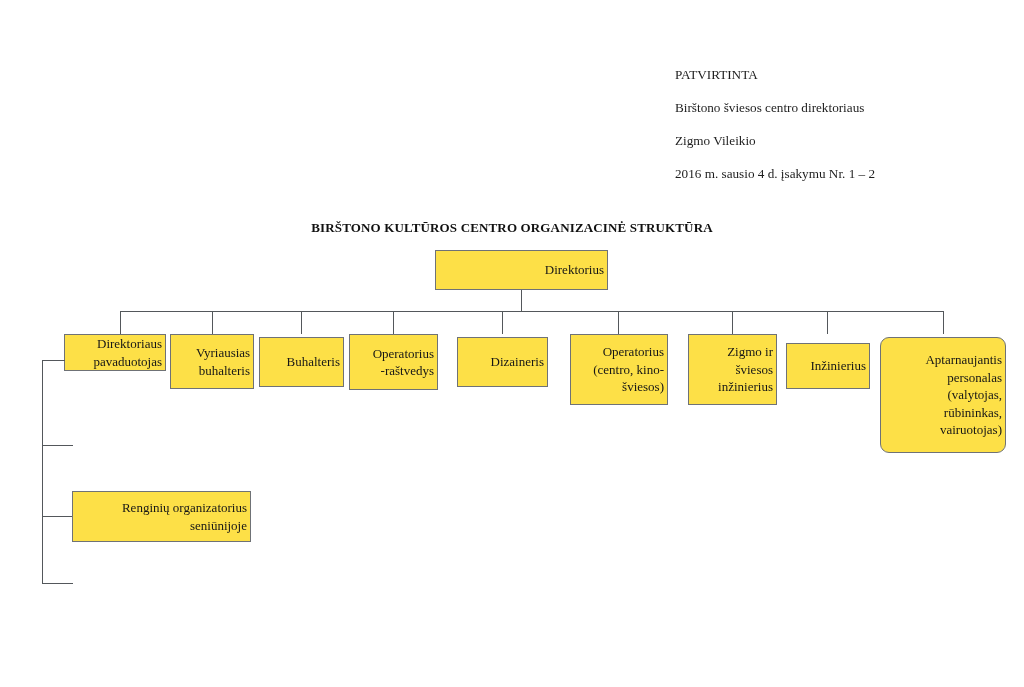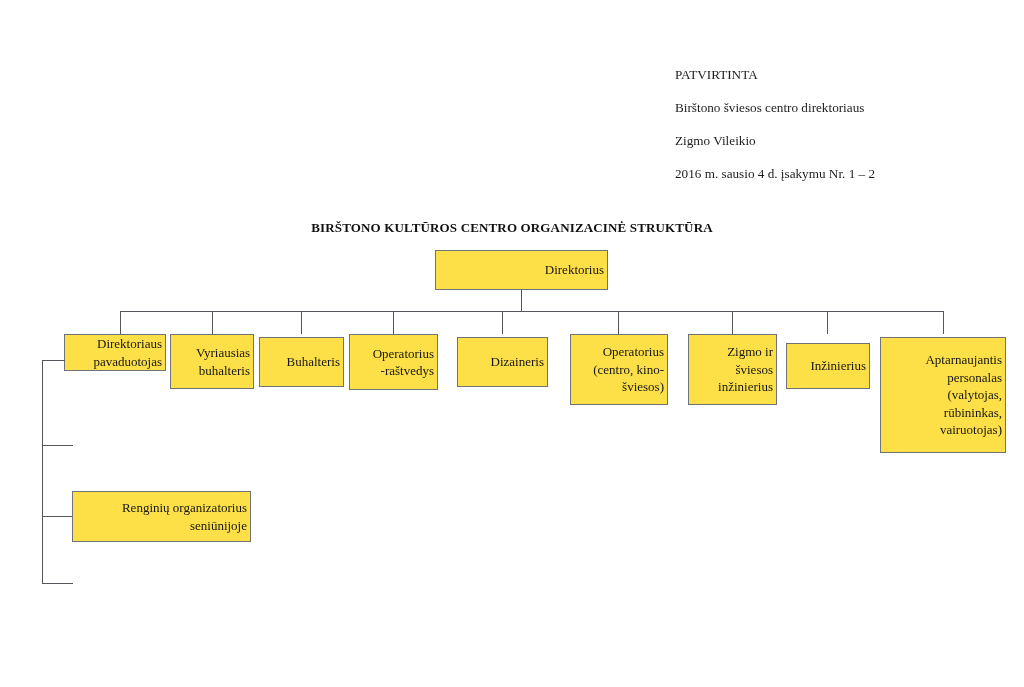--- a/index.html
+++ b/index.html
@@ -135,21 +135,21 @@
   <div class="node" style="left:688px; top:334px; width:89px; height:71px;">
     <span>Zigmo ir
 šviesos
 inžinierius</span>
   </div>
 
   <div class="node" style="left:786px; top:343px; width:84px; height:46px;">
     <span>Inžinierius</span>
   </div>
 
-  <div class="node" style="left:880px; top:337px; width:126px; height:116px;">
+  <div class="node" style="left:880px; top:337px; width:126px; height:116px;border-radius:9px;">
     <span>Aptarnaujantis
 personalas
 (valytojas,
 rūbininkas,
 vairuotojas)</span>
   </div>
 
   <div class="ln h" style="left:42px; top:360px; width:23px;"></div>
   <div class="ln v" style="left:42px; top:360px; height:223px;"></div>
 

